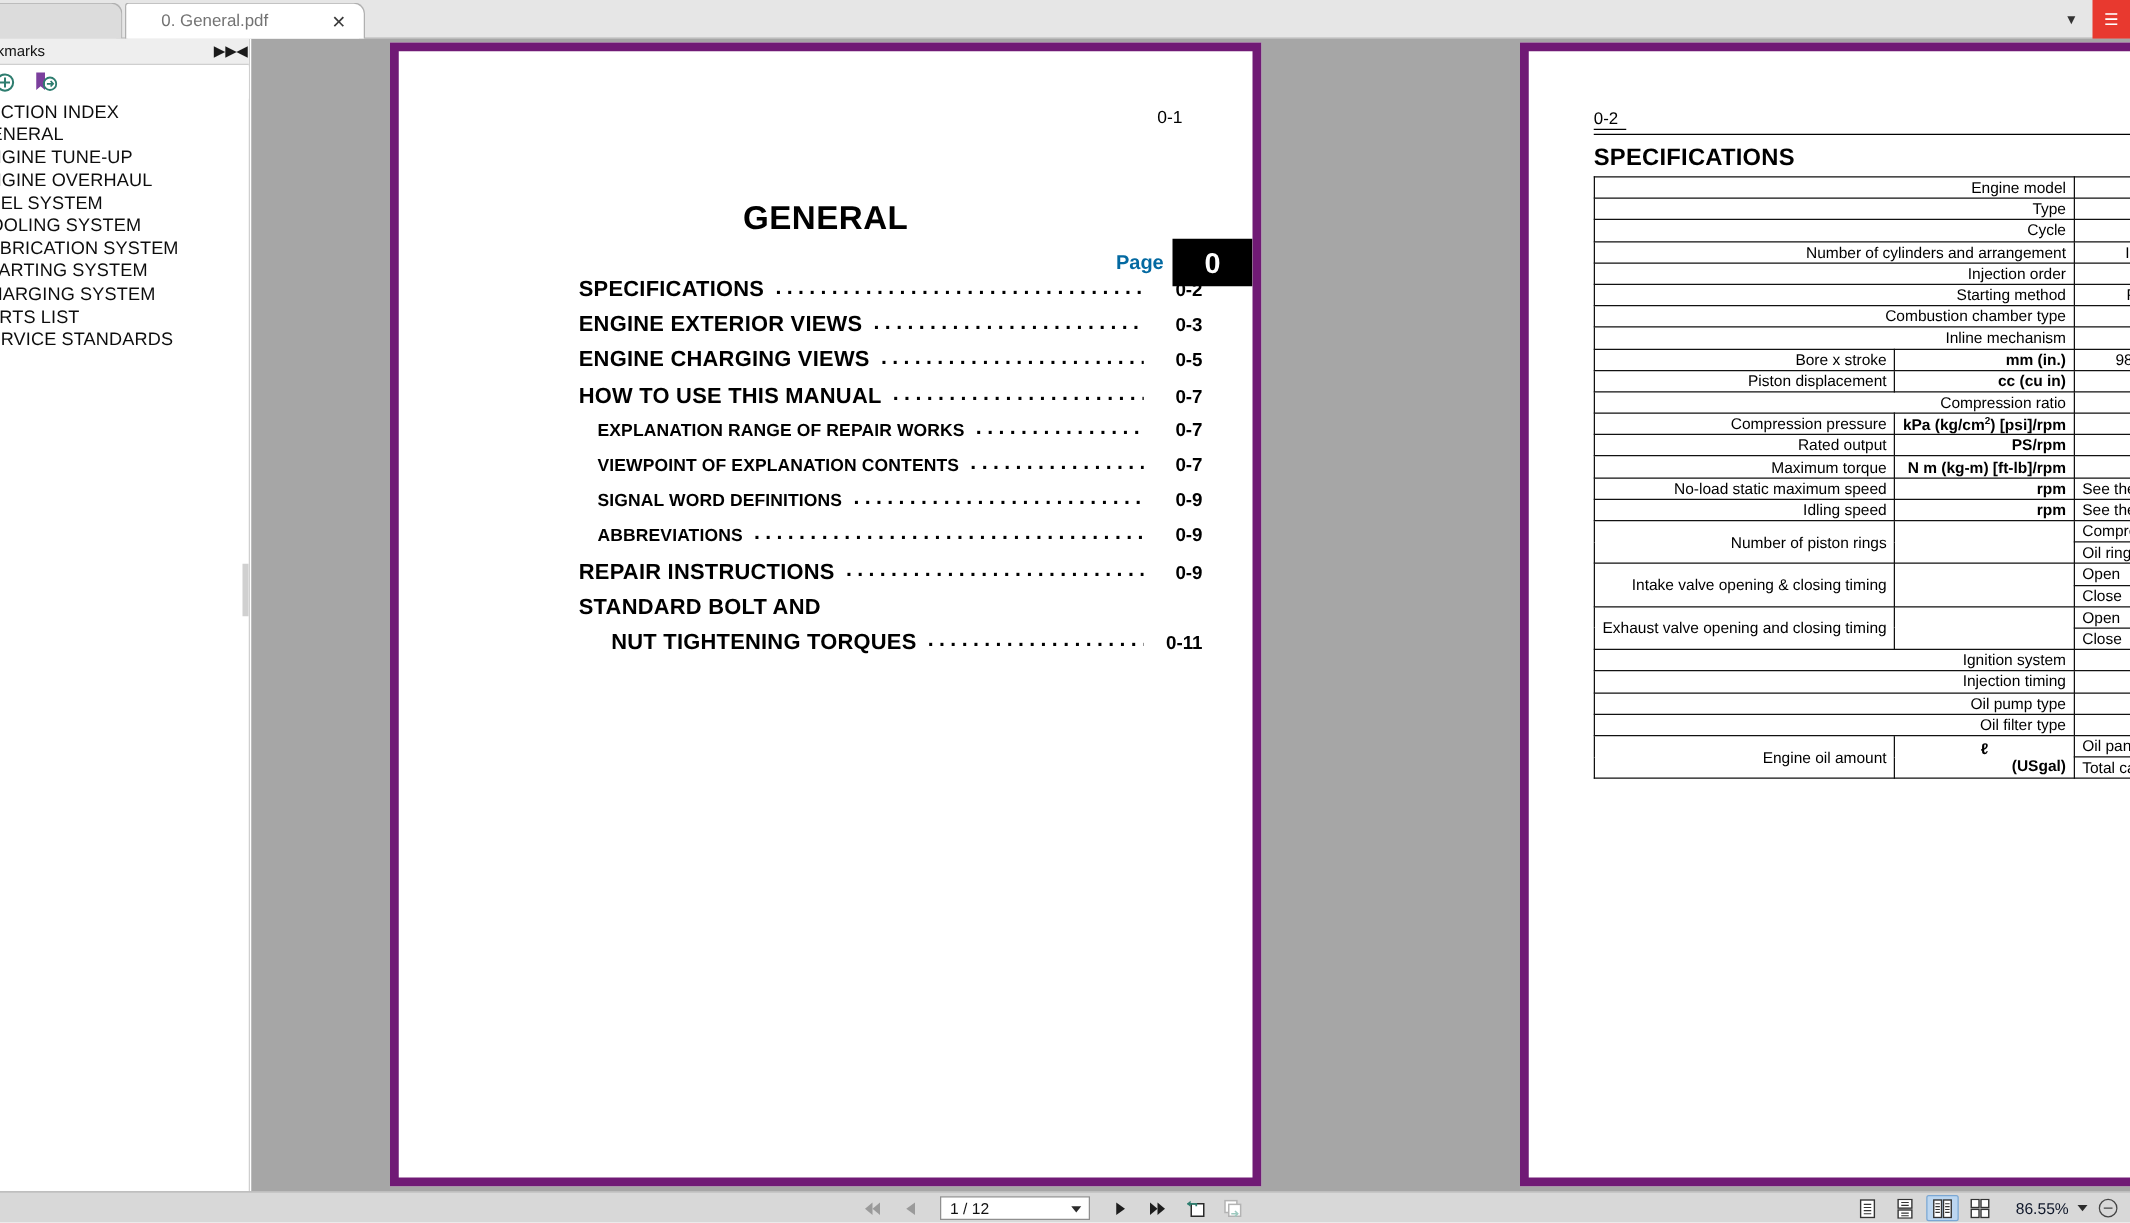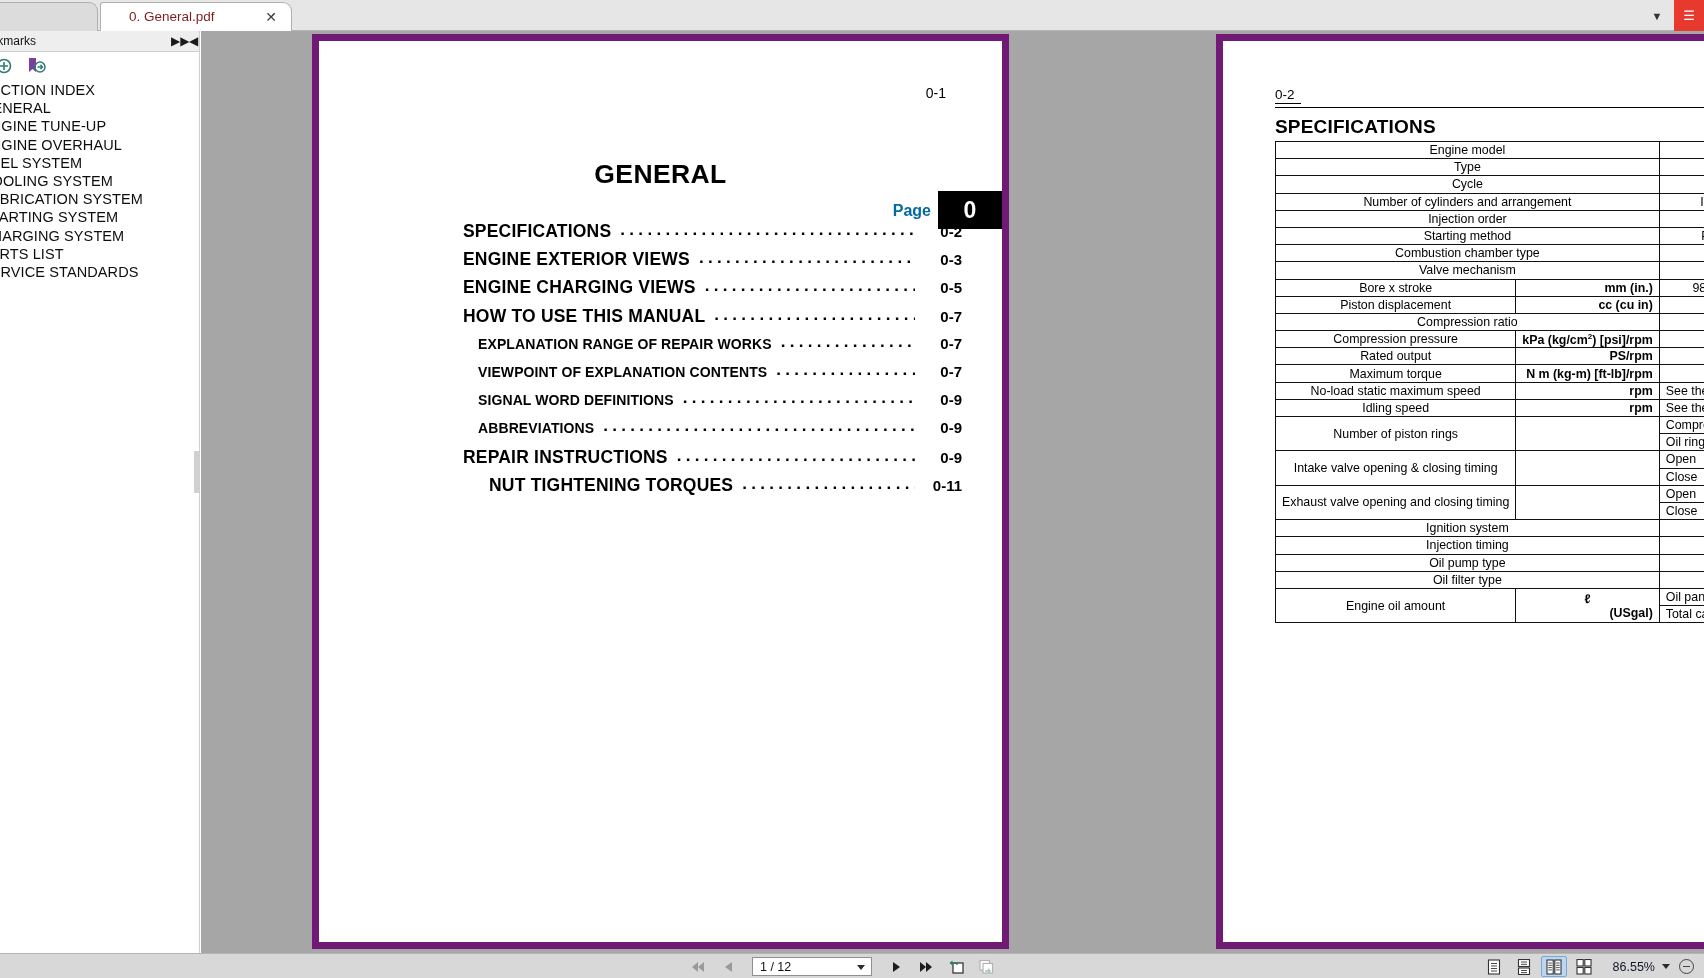--- a/index.html
+++ b/index.html
@@ -31,21 +31,21 @@
     border-top-left-radius: 9px;
   }
   .tab.active {
     left: 100px; width: 192px;
     background: #ffffff;
     border-color: #b0b0b0;
     z-index: 4;
   }
   .tab-label {
     position: absolute; left: 28px; top: 6px;
-    font-size: 13.5px; color: #7f1d1d;
+    font-size: 13.5px; color: #737373;
     white-space: nowrap;
   }
   .tab-close {
     position: absolute; right: 14px; top: 6px;
     font-size: 14px; color: #3a3a3a; cursor: pointer;
     line-height: 16px;
   }
   #tabbar-right {
     position: absolute; right: 0; top: 0; height: 31px;
     display: flex; align-items: center;
@@ -216,21 +216,21 @@
     font-size: 12.4px;
     color: #000;
   }
   #spec-table td {
     border: 1px solid #111;
     padding: 0 6px;
     height: 17.2px;
     vertical-align: middle;
     white-space: nowrap;
   }
-  td.c-name  { text-align: center; }
+  td.c-name  { text-align: right; }
   td.c-unit  { text-align: right; padding-right: 5px; font-weight: bold; }
   td.c-sub   { text-align: left; }
   td.c-val   { text-align: center; }
   sup { font-size: 8px; vertical-align: super; }
 
   
   #bottombar {
     position: absolute; left: 0; bottom: 0; width: 1704px; height: 25px;
     background: #d8d8d8;
     border-top: 1px solid #b4b4b4;
@@ -393,20 +393,24 @@
         <div class="toc-row sub">
           <span class="toc-label">ABBREVIATIONS</span>
           <span class="toc-dots">................................................................................</span>
           <span class="toc-page">0-9</span>
         </div>
         <div class="toc-row lvl1">
           <span class="toc-label">REPAIR INSTRUCTIONS</span>
           <span class="toc-dots">................................................................................</span>
           <span class="toc-page">0-9</span>
         </div>
+        <div class="toc-row lvl1 nodots">
+          <span class="toc-label">STANDARD BOLT AND</span>
+          <span class="toc-page"></span>
+        </div>
         <div class="toc-row lvl1 cont" style="padding-left: 26px;">
           <span class="toc-label">NUT TIGHTENING TORQUES</span>
           <span class="toc-dots">................................................................................</span>
           <span class="toc-page">0-11</span>
         </div>
       </div>
     <div id="thumb-index">0</div>
   </div>
 
   <div class="page" id="page-right">
@@ -437,21 +441,21 @@
           </tr>
           <tr>
             <td class="c-name" colspan="2">Starting method</td>
             <td class="c-val" style="width: 212px;">Pinion shift or self starter</td>
           </tr>
           <tr>
             <td class="c-name" colspan="2">Combustion chamber type</td>
             <td class="c-val" style="width: 212px;">Direct injection</td>
           </tr>
           <tr>
-            <td class="c-name" colspan="2">Valve mechanism</td>
+            <td class="c-name" colspan="2">Inline mechanism</td>
             <td class="c-val" style="width: 212px;">Gear drive, OHV</td>
           </tr>
           <tr>
             <td class="c-name" colspan="1">Bore x stroke</td>
             <td class="c-unit">mm (in.)</td>
             <td class="c-val" style="width: 212px;">98.0 x 115 0 (3.858 x 4.528)</td>
           </tr>
           <tr>
             <td class="c-name" colspan="1">Piston displacement</td>
             <td class="c-unit">cc (cu in)</td>

